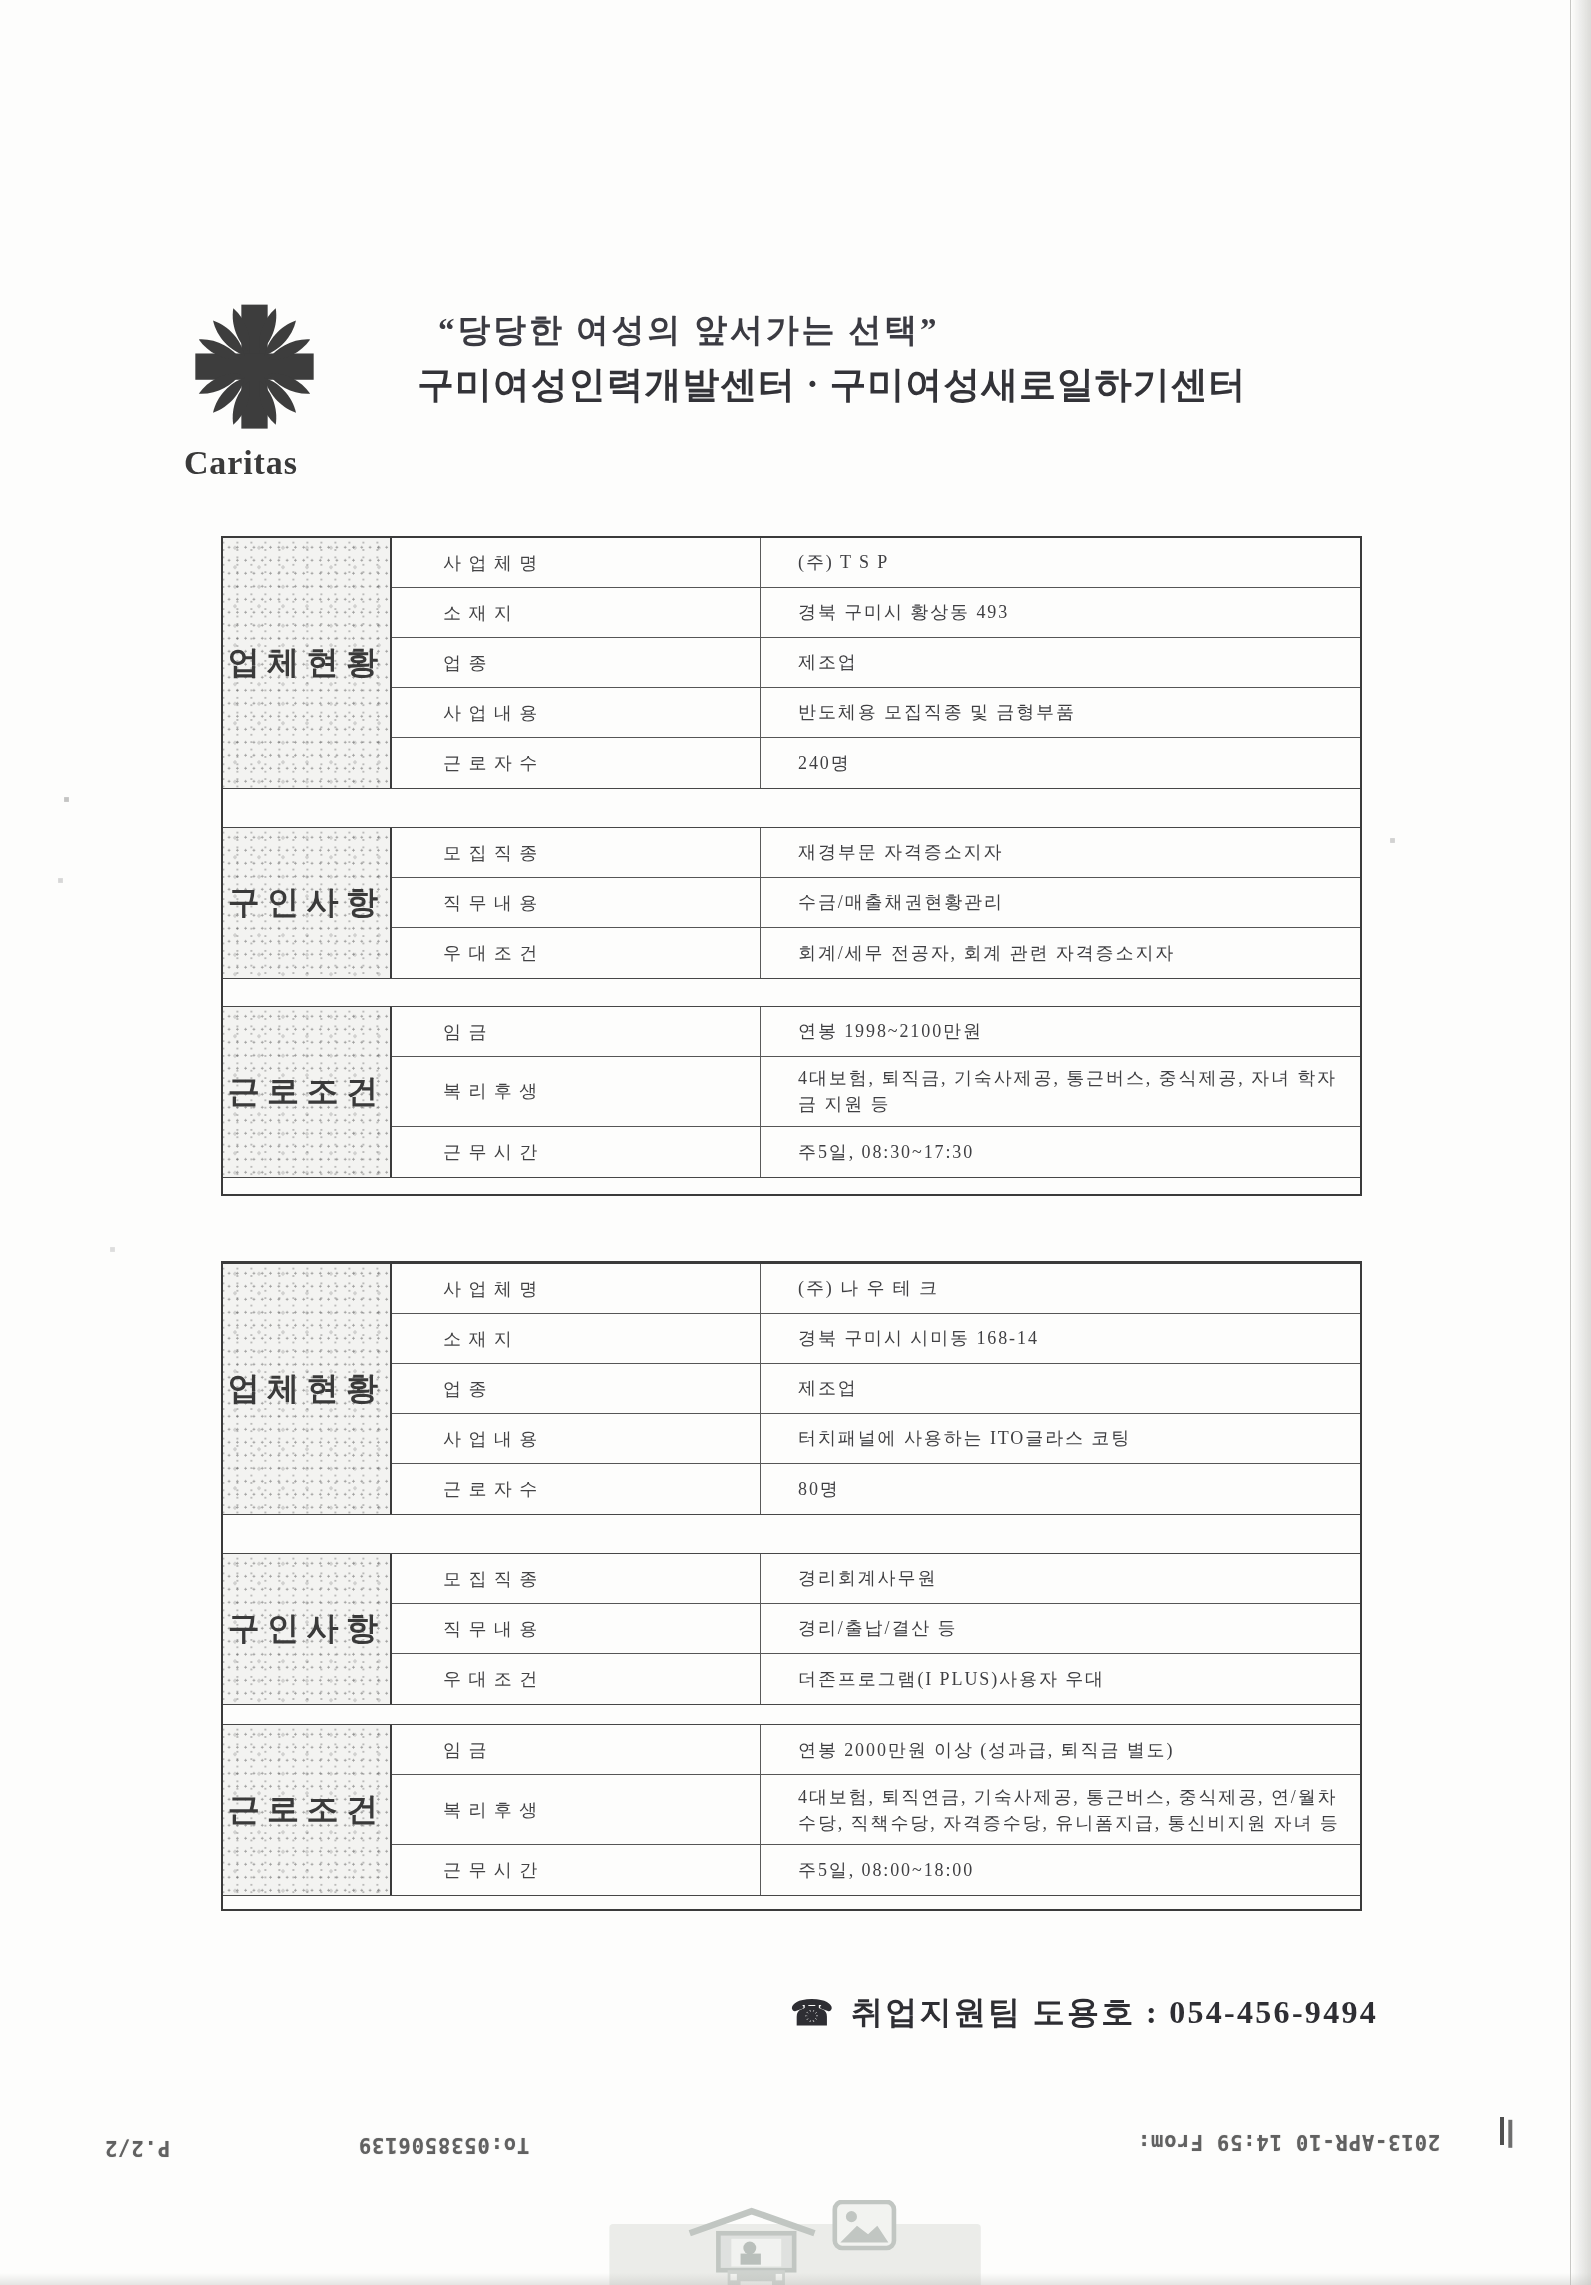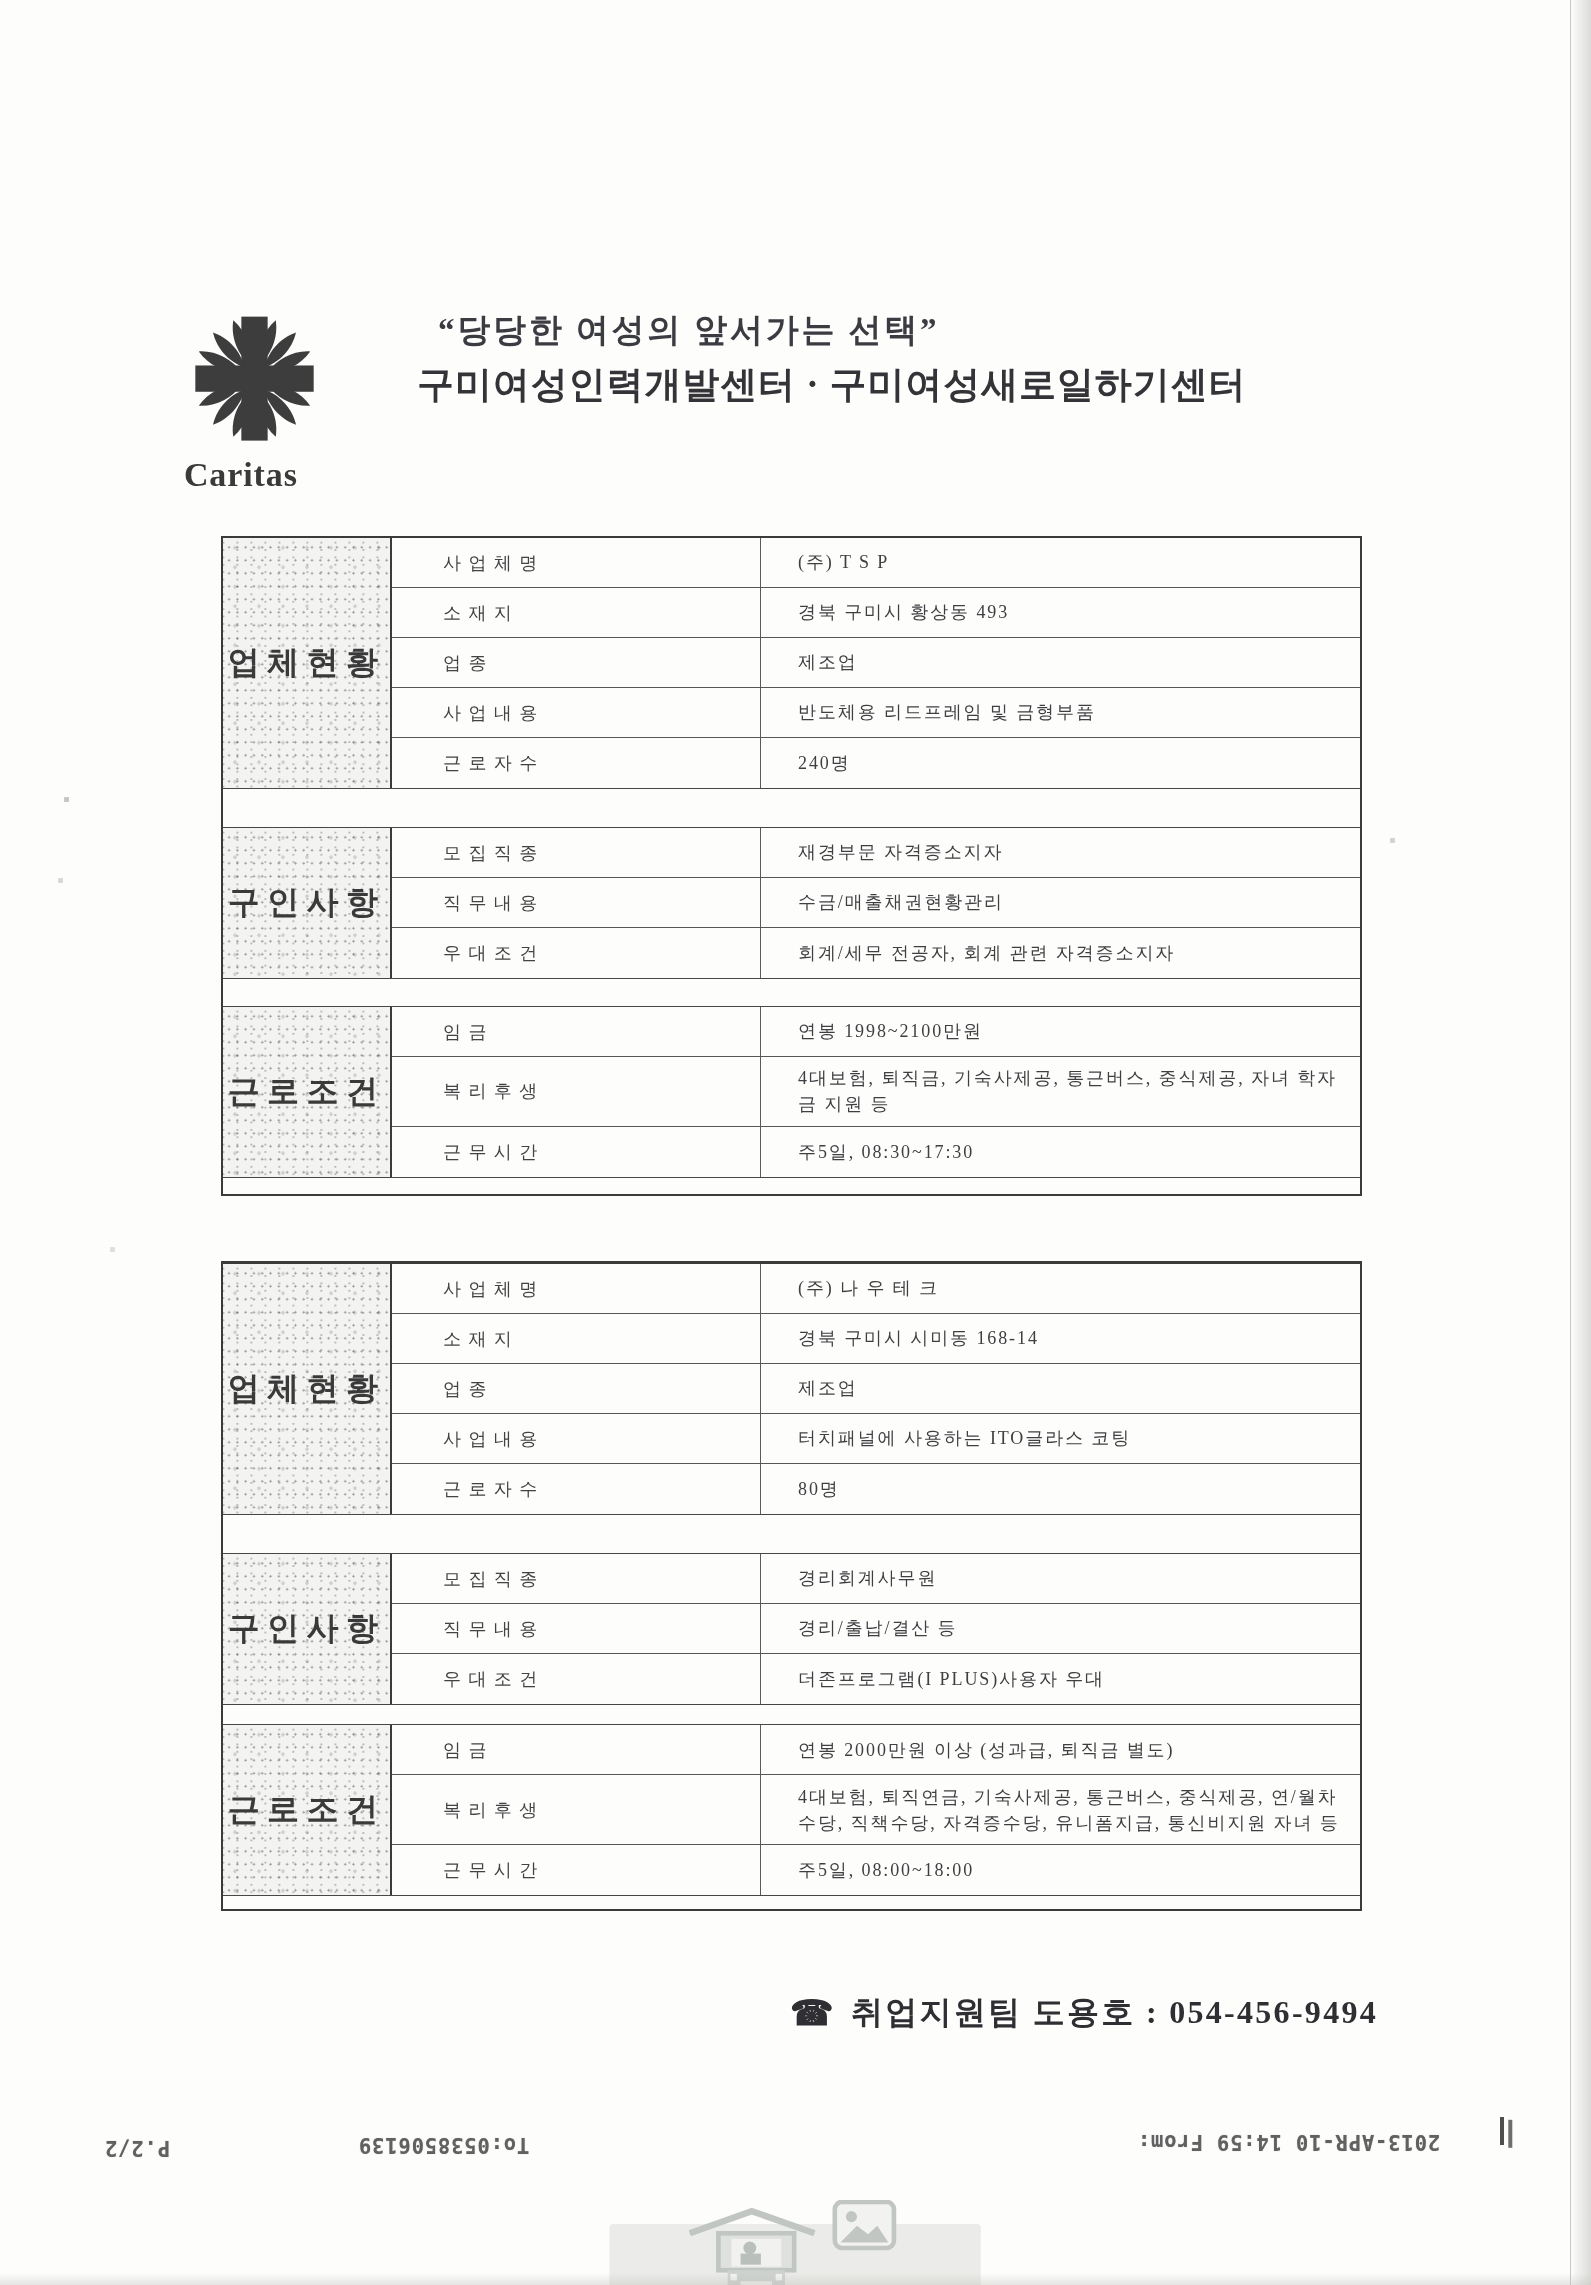--- a/index.html
+++ b/index.html
@@ -7,21 +7,21 @@
   .canvas {
     position: relative;
     width: 1592px; height: 2286px;
     background: #fdfdfc;
     overflow: hidden;
     font-family: "Liberation Serif", serif;
     color: #3e3e40;
   }
 
   
-  .logo { position:absolute; left:182px; top:311px; width:145px; text-align:center; }
+  .logo { position:absolute; left:182px; top:299px; width:145px; text-align:center; }
   .logo-word { margin-top:1.9px; font-size:34px; font-weight:bold; letter-spacing:0.9px; color:#3a3a3a; text-align:left; padding-left:1.9px; }
 
   .slogan {
     position:absolute; left:438px; top:308px;
     font-size:33px; font-weight:800; letter-spacing:2.8px; color:#3b3b42;
   }
   .org-title {
     position:absolute; left:417px; top:360px;
     font-size:37px; font-weight:600; letter-spacing:0.9px; color:#333338;
   }
@@ -163,21 +163,21 @@
         <div class="row">
           <div class="cell-label">소재지</div>
           <div class="cell-value">경북 구미시 황상동 493</div>
         </div>
         <div class="row">
           <div class="cell-label">업종</div>
           <div class="cell-value">제조업</div>
         </div>
         <div class="row">
           <div class="cell-label">사업내용</div>
-          <div class="cell-value">반도체용 리드프레임 및 금형부품</div>
+          <div class="cell-value">반도체용 모집직종 및 금형부품</div>
         </div>
         <div class="row">
           <div class="cell-label">근로자수</div>
           <div class="cell-value">240명</div>
         </div>
       </div>
     </div>
 
     <div class="spacer h42"></div>
 

